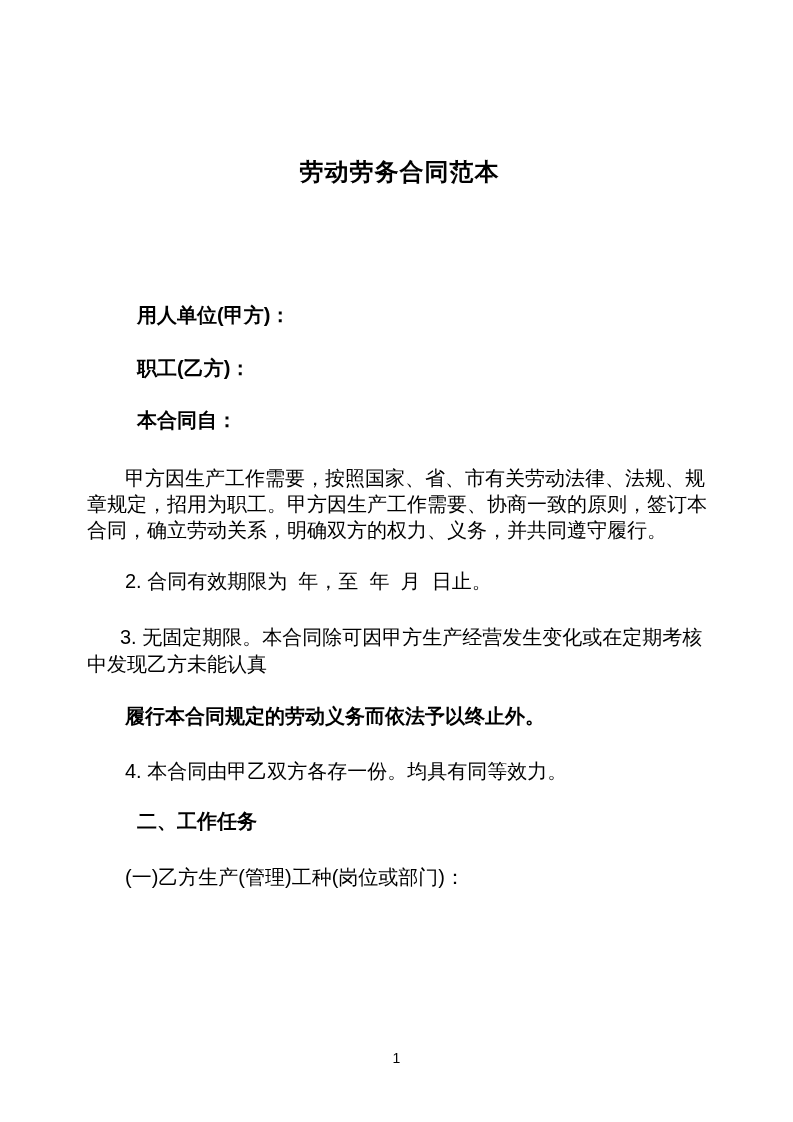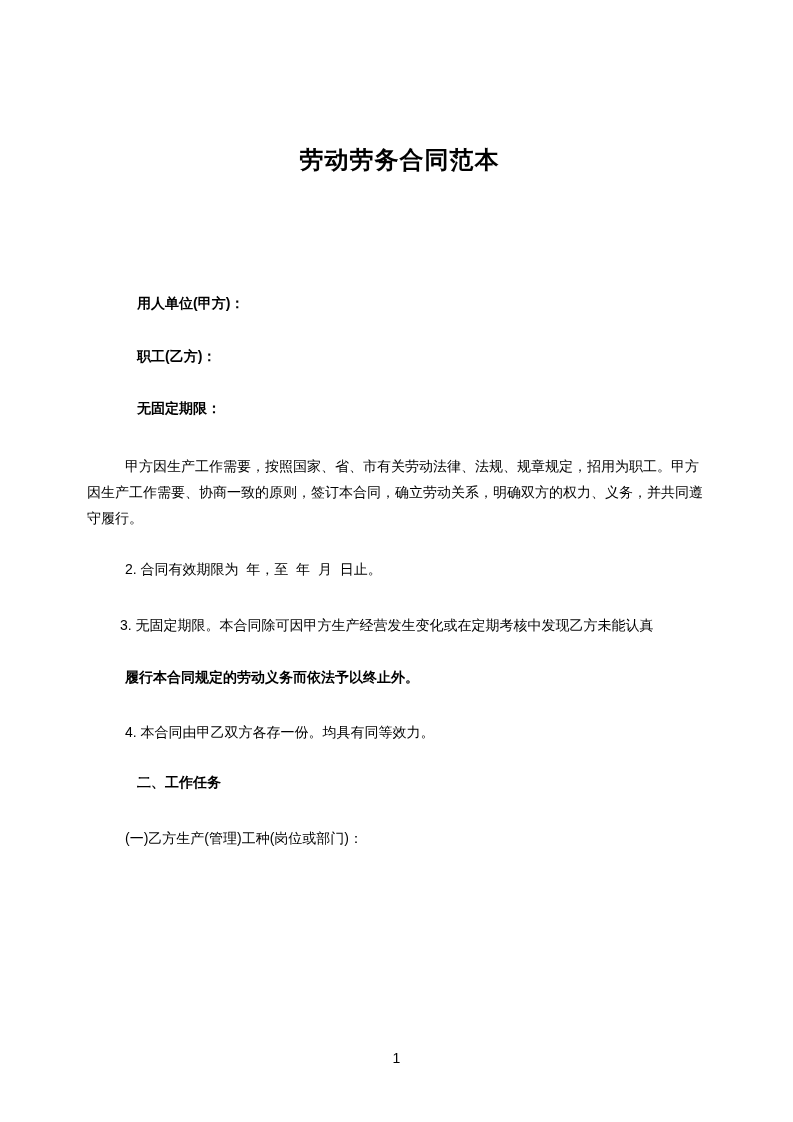--- a/index.html
+++ b/index.html
@@ -7,36 +7,36 @@
     padding: 0;
     background: #ffffff;
   }
   .page {
     position: relative;
     width: 793px;
     height: 1122px;
     margin: 0 auto;
     background: #ffffff;
     box-sizing: border-box;
-    padding: 4px 81px 0 87px;
+    padding: 16px 81px 0 87px;
     overflow: hidden;
     font-family: "Liberation Sans", sans-serif;
     color: #000000;
   }
   .doc-title {
     margin: 139px 0 0 0;
     font-size: 24px;
     line-height: 33px;
     font-weight: bold;
     text-align: center;
     letter-spacing: 1px;
   }
   .page p {
     margin: 0;
-    font-size: 14px;
+    font-size: 20px;
     line-height: 27px;
     white-space: pre-wrap;
   }
   .field {
     font-weight: bold;
     text-indent: 50px;
   }
   .heading {
     font-weight: bold;
     text-indent: 50px;
@@ -72,21 +72,21 @@
 <body>
 
 <div class="page">
 
   <h1 class="doc-title">劳动劳务合同范本</h1>
 
   <p class="field f1">用人单位(甲方)：</p>
 
   <p class="field f2">职工(乙方)：</p>
 
-  <p class="field f3">无固定期限：</p>
+  <p class="field f3">本合同自：</p>
 
   <p class="para intro">甲方因生产工作需要，按照国家、省、市有关劳动法律、法规、规章规定，招用为职工。甲方因生产工作需要、协商一致的原则，签订本合同，确立劳动关系，明确双方的权力、义务，并共同遵守履行。</p>
 
 
 
   <p class="para i2">2. 合同有效期限为  年，至  年  月  日止。</p>
 
   <p class="para i3">3. 无固定期限。本合同除可因甲方生产经营发生变化或在定期考核中发现乙方未能认真</p>
 
   <p class="para i3b">履行本合同规定的劳动义务而依法予以终止外。</p>

